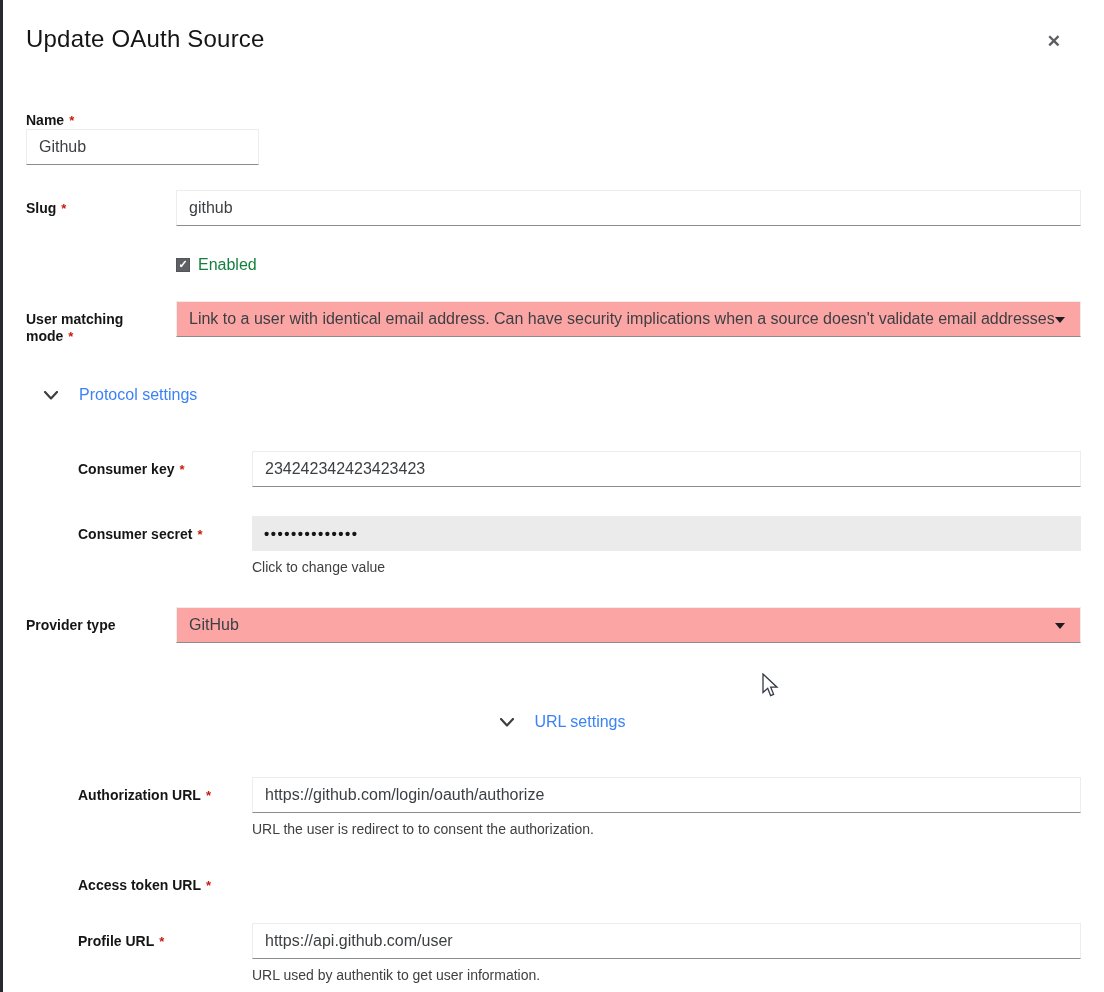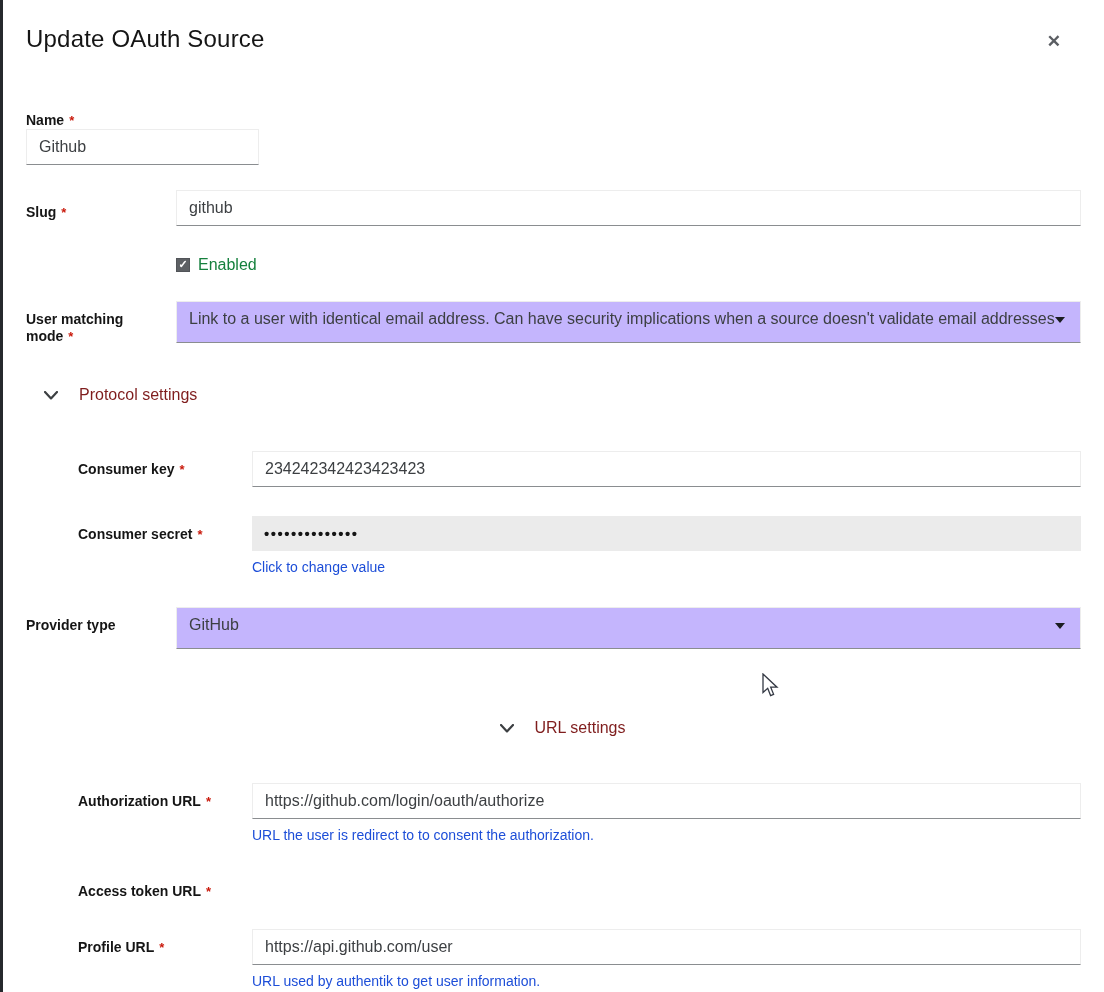--- a/index.html
+++ b/index.html
@@ -46,23 +46,23 @@
   .text-input {
     width: 100%; height: 36px;
     border: 1px solid #ededed; border-bottom: 1px solid #8a8d90;
     padding: 0 12px;
     font-family: "Liberation Sans", sans-serif;
     font-size: 16px; color: #3c3f42; background: #fff;
     outline: none;
   }
 
   .select {
-    position: relative; width: 100%; height: 42px;
+    position: relative; width: 100%; height: 36px;
     border: 1px solid #ededed; border-bottom: 1px solid #8a8d90;
-    background: #c4b5fd; cursor: pointer;
+    background: #fca5a5; cursor: pointer;
     padding: 8px 40px 0 12px;
     font-size: 16px; color: #3c3f42;
     white-space: nowrap; overflow: hidden; text-overflow: clip;
   }
   .caret {
     position: absolute; right: 15px; top: 15px;
     width: 0; height: 0;
     border-left: 5px solid transparent;
     border-right: 5px solid transparent;
     border-top: 6px solid #1b1d21;
@@ -72,43 +72,43 @@
     width: 100%; height: 35px;
     background: #ebebeb; border: none;
     display: flex; align-items: center;
     padding: 0 12px;
     font-size: 15px; font-weight: 700; letter-spacing: 1.5px;
     color: #151515;
   }
 
   .helper {
     margin-top: 8px;
-    font-size: 14px; color: #1d4ed8; line-height: 1.2;
+    font-size: 14px; color: #404040; line-height: 1.2;
   }
 
   .checkbox-wrap { display: flex; align-items: center; padding-top: 4px; cursor: pointer; }
   .checkbox {
     width: 14px; height: 14px; flex: none;
     background: #5d6064; border: 1px solid #515458;
     color: #ffffff; font-size: 11px; font-weight: 700;
     display: flex; align-items: center; justify-content: center;
     line-height: 1;
   }
   .checkbox-label { margin-left: 8px; font-size: 16px; color: #15803d; }
 
   .section-header {
     display: flex; align-items: center;
     padding-left: 18px; cursor: pointer;
   }
   .section-chevron { flex: none; display: flex; color: #3c3f42; }
-  .section-title { margin-left: 21px; font-size: 16px; color: #7f1d1d; }
+  .section-title { margin-left: 21px; font-size: 16px; color: #3b82f6; }
   .indent { margin-left: 52px; gap: 24px; }
 
   .mb-name { margin-bottom: 25px; flex-direction: column; }
-  .mb-slug { margin-bottom: 26px; align-items: center; }
+  .mb-slug { margin-bottom: 26px; }
   .mb-enabled { margin-bottom: 27px; }
   .hdr-protocol { margin-top: 42px; margin-bottom: 47px; }
   .mb-ckey { margin-bottom: 29px; }
   .mb-csecret { margin-bottom: 31px; }
   .hdr-url { margin-top: 70px; margin-bottom: 46px; justify-content: center; }
   .mb-url { margin-bottom: 29px; }
 
   .cursor {
     position: absolute; left: 761px; top: 673px;
     pointer-events: none;

